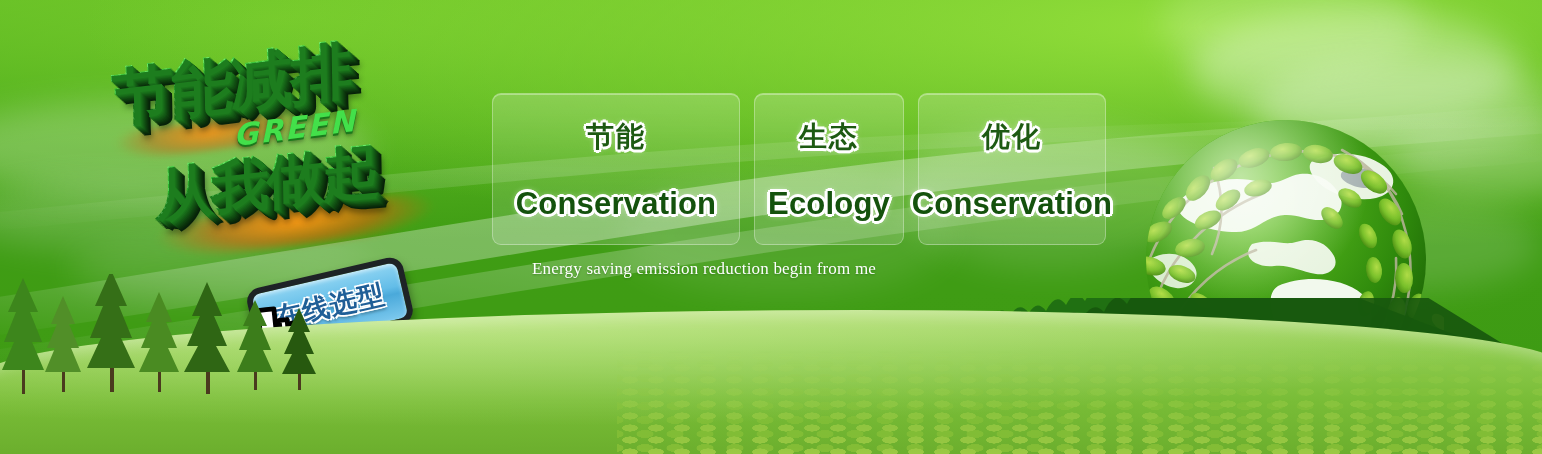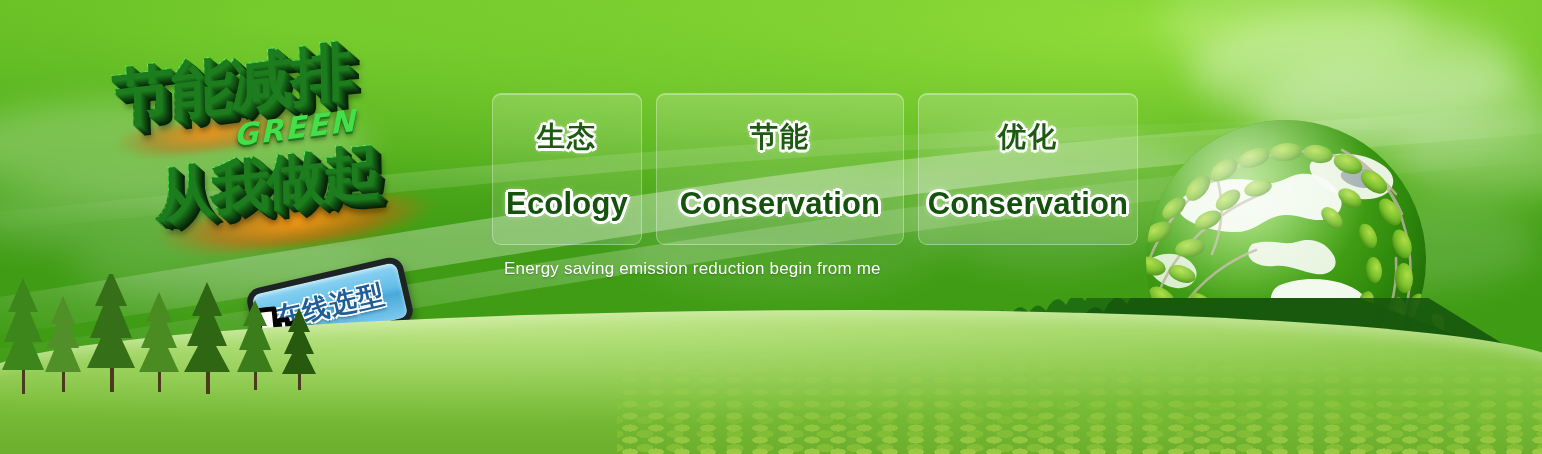--- a/index.html
+++ b/index.html
@@ -140,21 +140,21 @@
   .card{
     width:150px;height:152px;
     border-radius:9px;
     background:linear-gradient(180deg,rgba(255,255,255,.19) 0%,rgba(255,255,255,.10) 45%,rgba(255,255,255,.15) 100%);
     border:1px solid rgba(255,255,255,.30);
     box-shadow:inset 0 1px 0 rgba(255,255,255,.35);
     display:flex;flex-direction:column;align-items:center;
     cursor:pointer;
   }
   .card.wide{width:248px;}
-  .card.wide2{width:220px;}
+  .card.wide2{width:188px;}
   .card-cn{
     margin-top:24px;
     font-family:"DejaVu Sans","Liberation Sans",sans-serif;
     font-size:28px;font-weight:bold;color:#1d5a12;letter-spacing:2px;
     text-shadow:
       -2px -2px 0 #fff,  2px -2px 0 #fff, -2px 2px 0 #fff, 2px 2px 0 #fff,
        0 -2.6px 0 #fff,  0 2.6px 0 #fff, -2.6px 0 0 #fff, 2.6px 0 0 #fff,
        0 0 6px rgba(255,255,255,.85);
     white-space:nowrap;
   }
@@ -164,22 +164,22 @@
     font-size:31px;font-weight:bold;color:#14520d;letter-spacing:.2px;
     text-shadow:
       -2px -2px 0 #fff,  2px -2px 0 #fff, -2px 2px 0 #fff, 2px 2px 0 #fff,
        0 -3px 0 #fff,  0 3px 0 #fff, -3px 0 0 #fff, 3px 0 0 #fff,
        2px 2px 0 #fff, 0 0 7px rgba(255,255,255,.9);
     white-space:nowrap;
   }
 
   
   .tagline{
-    position:absolute;left:504px;top:259px;
-    font-family:Liberation Sans, sans-serif;
+    position:absolute;left:532px;top:259px;
+    font-family:Liberation Serif, serif;
     font-size:17px;color:#ffffff;letter-spacing:.2px;
     text-shadow:0 1px 2px rgba(0,60,0,.35);
     white-space:nowrap;
   }
 
   
   .globe-wrap{position:absolute;left:1128px;top:108px;width:316px;height:316px;}
   .globe-shadow{
     position:absolute;left:24px;bottom:-6px;width:268px;height:40px;
     background:radial-gradient(50% 50% at 50% 50%,rgba(0,40,0,.55) 0%,rgba(0,40,0,0) 72%);
@@ -243,28 +243,28 @@
     <span class="cta-label">在线选型</span>
   </div>
   <svg class="cursor-hand" viewBox="0 0 42 48">
     <path d="M14 4 h4 v16 h2 V10 h4 v10 h2 V12 h4 v8 h2 v-5 h4 v19
              c0,7 -4,12 -10,12 h-6 c-5,0 -7,-3 -9,-7 L4,36 c-1,-2 0,-4 2,-4
              c1,0 2,1 3,2 l1,2 V4 z" fill="#ffffff" stroke="#000000" stroke-width="2.4" stroke-linejoin="round"></path>
   </svg>
 
   <div class="cards">
 
+    <div class="card wide">
+      <span class="card-cn">节能</span>
+      <span class="card-en">Conservation</span>
+    </div>
+
     <div class="card">
       <span class="card-cn">生态</span>
       <span class="card-en">Ecology</span>
-    </div>
-
-    <div class="card wide">
-      <span class="card-cn">节能</span>
-      <span class="card-en">Conservation</span>
     </div>
 
     <div class="card wide2">
       <span class="card-cn">优化</span>
       <span class="card-en">Conservation</span>
     </div>
 
   </div>
 
   <div class="tagline">Energy saving emission reduction begin from me</div>

